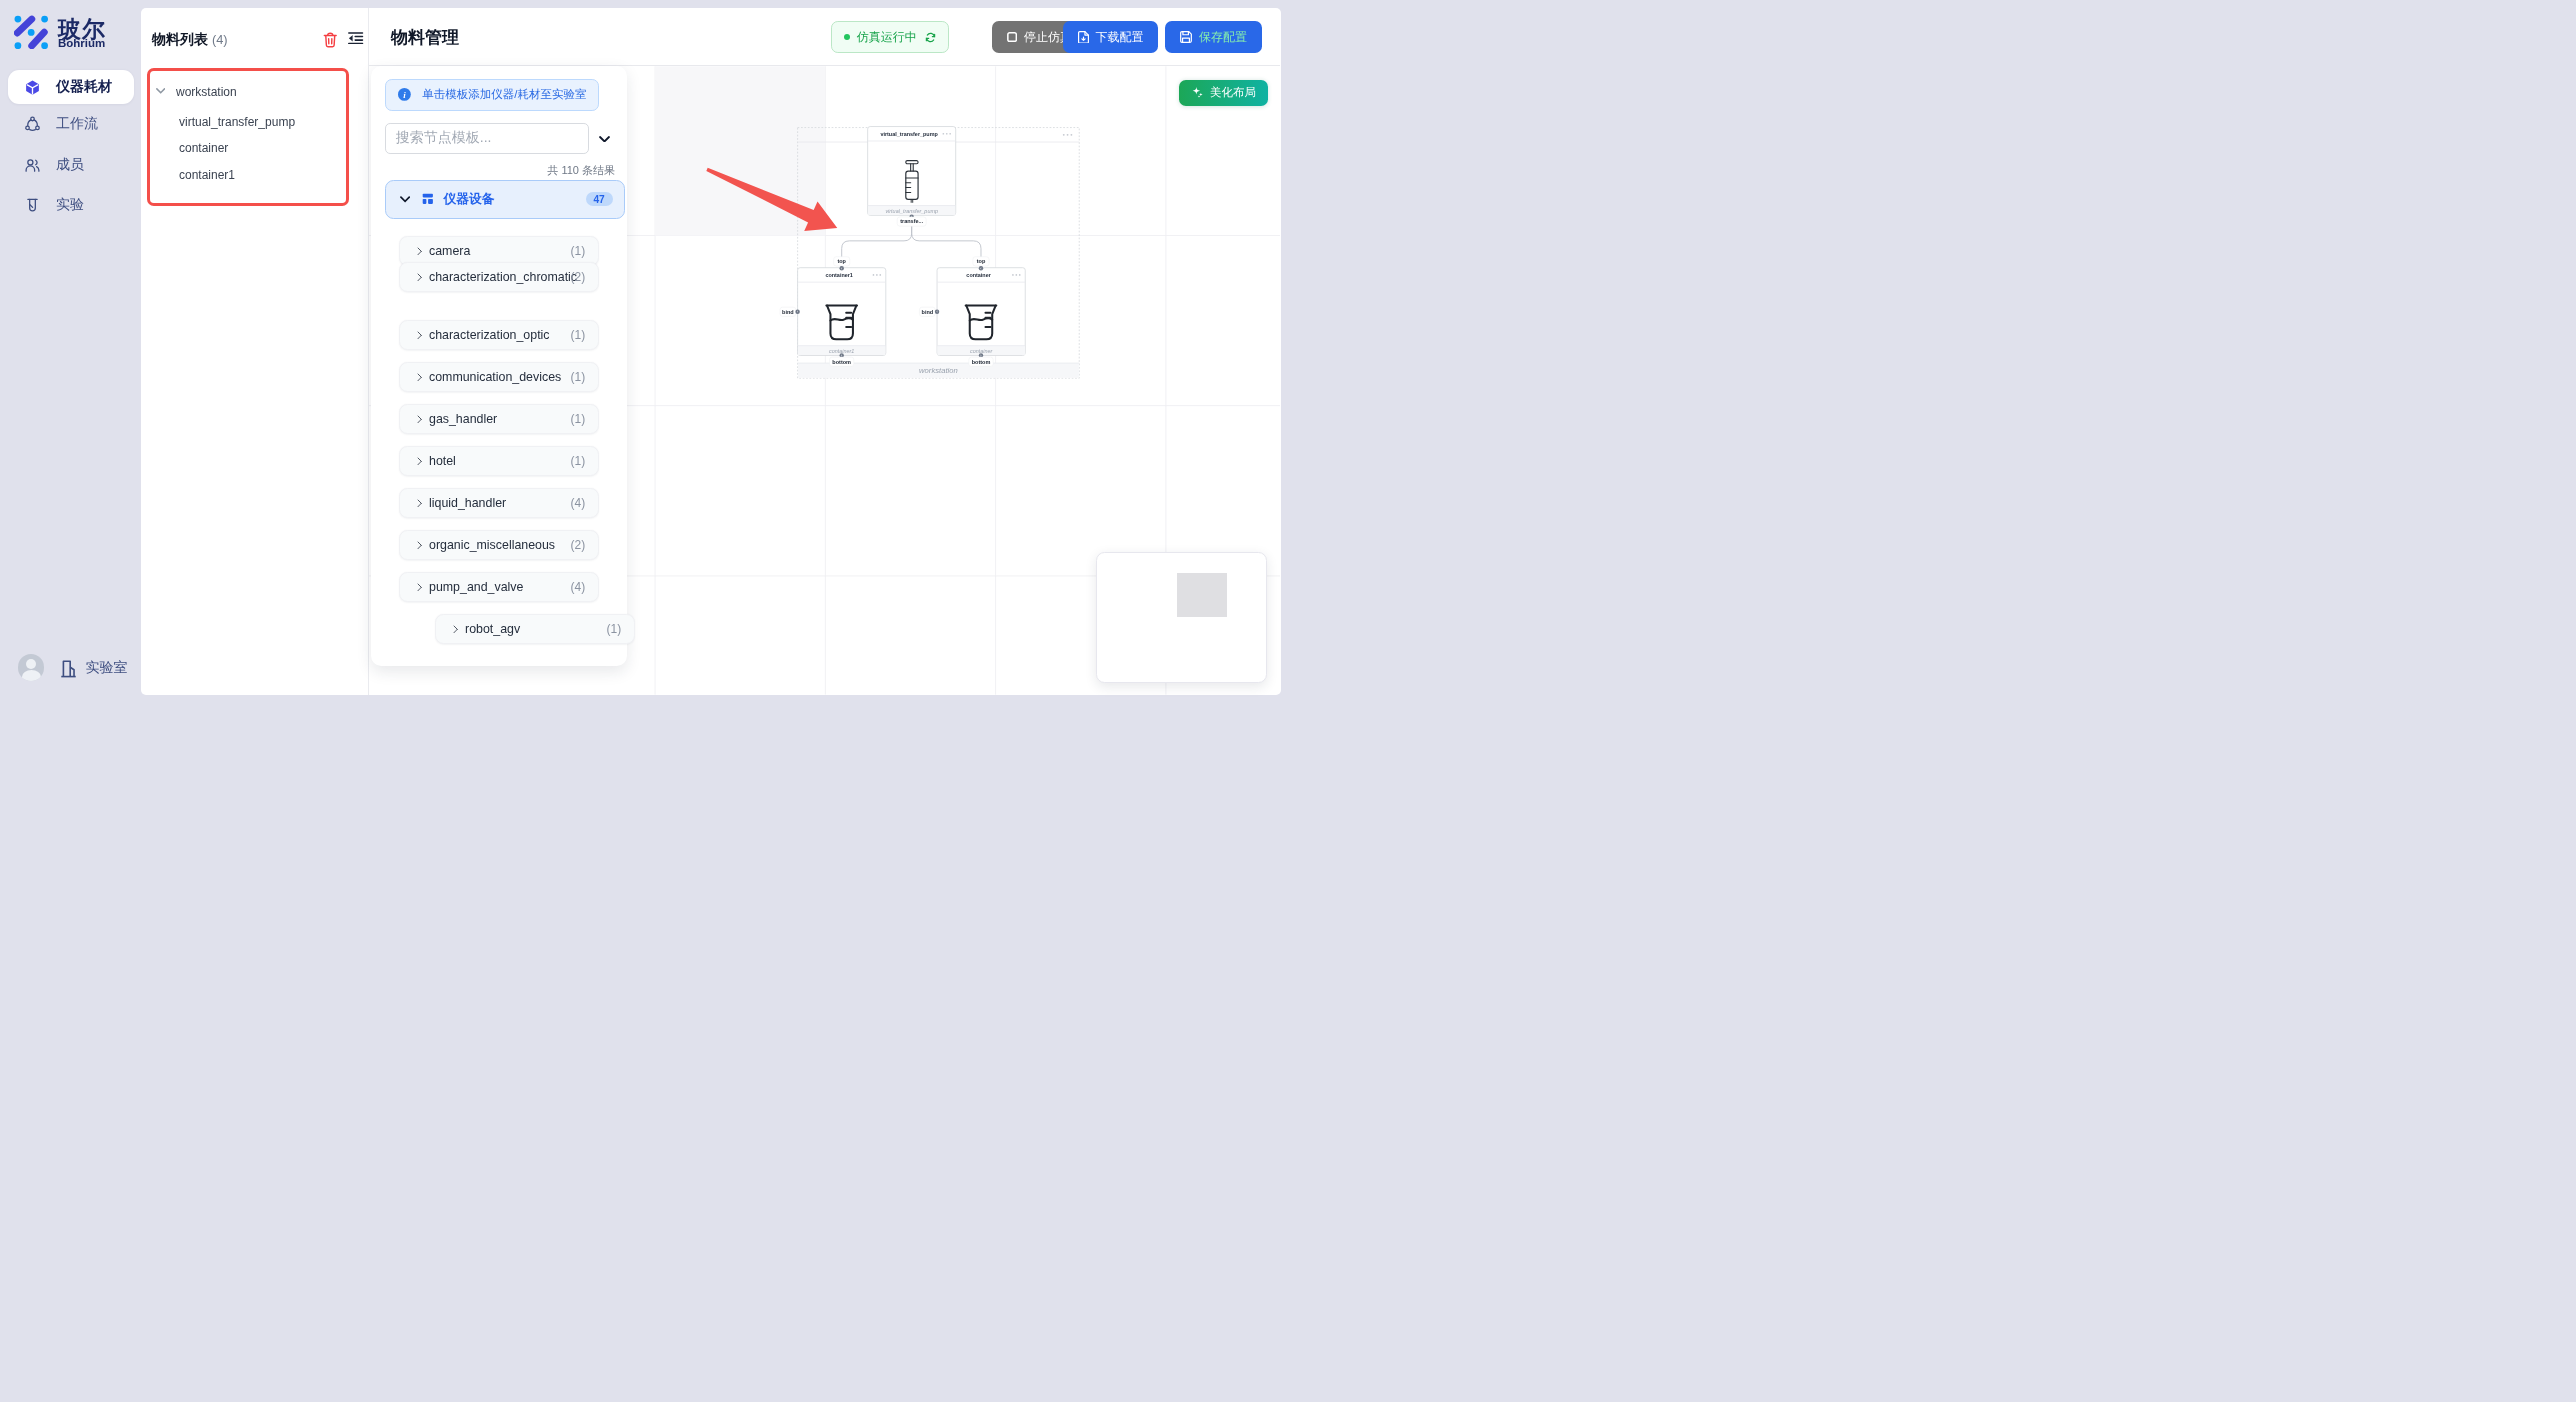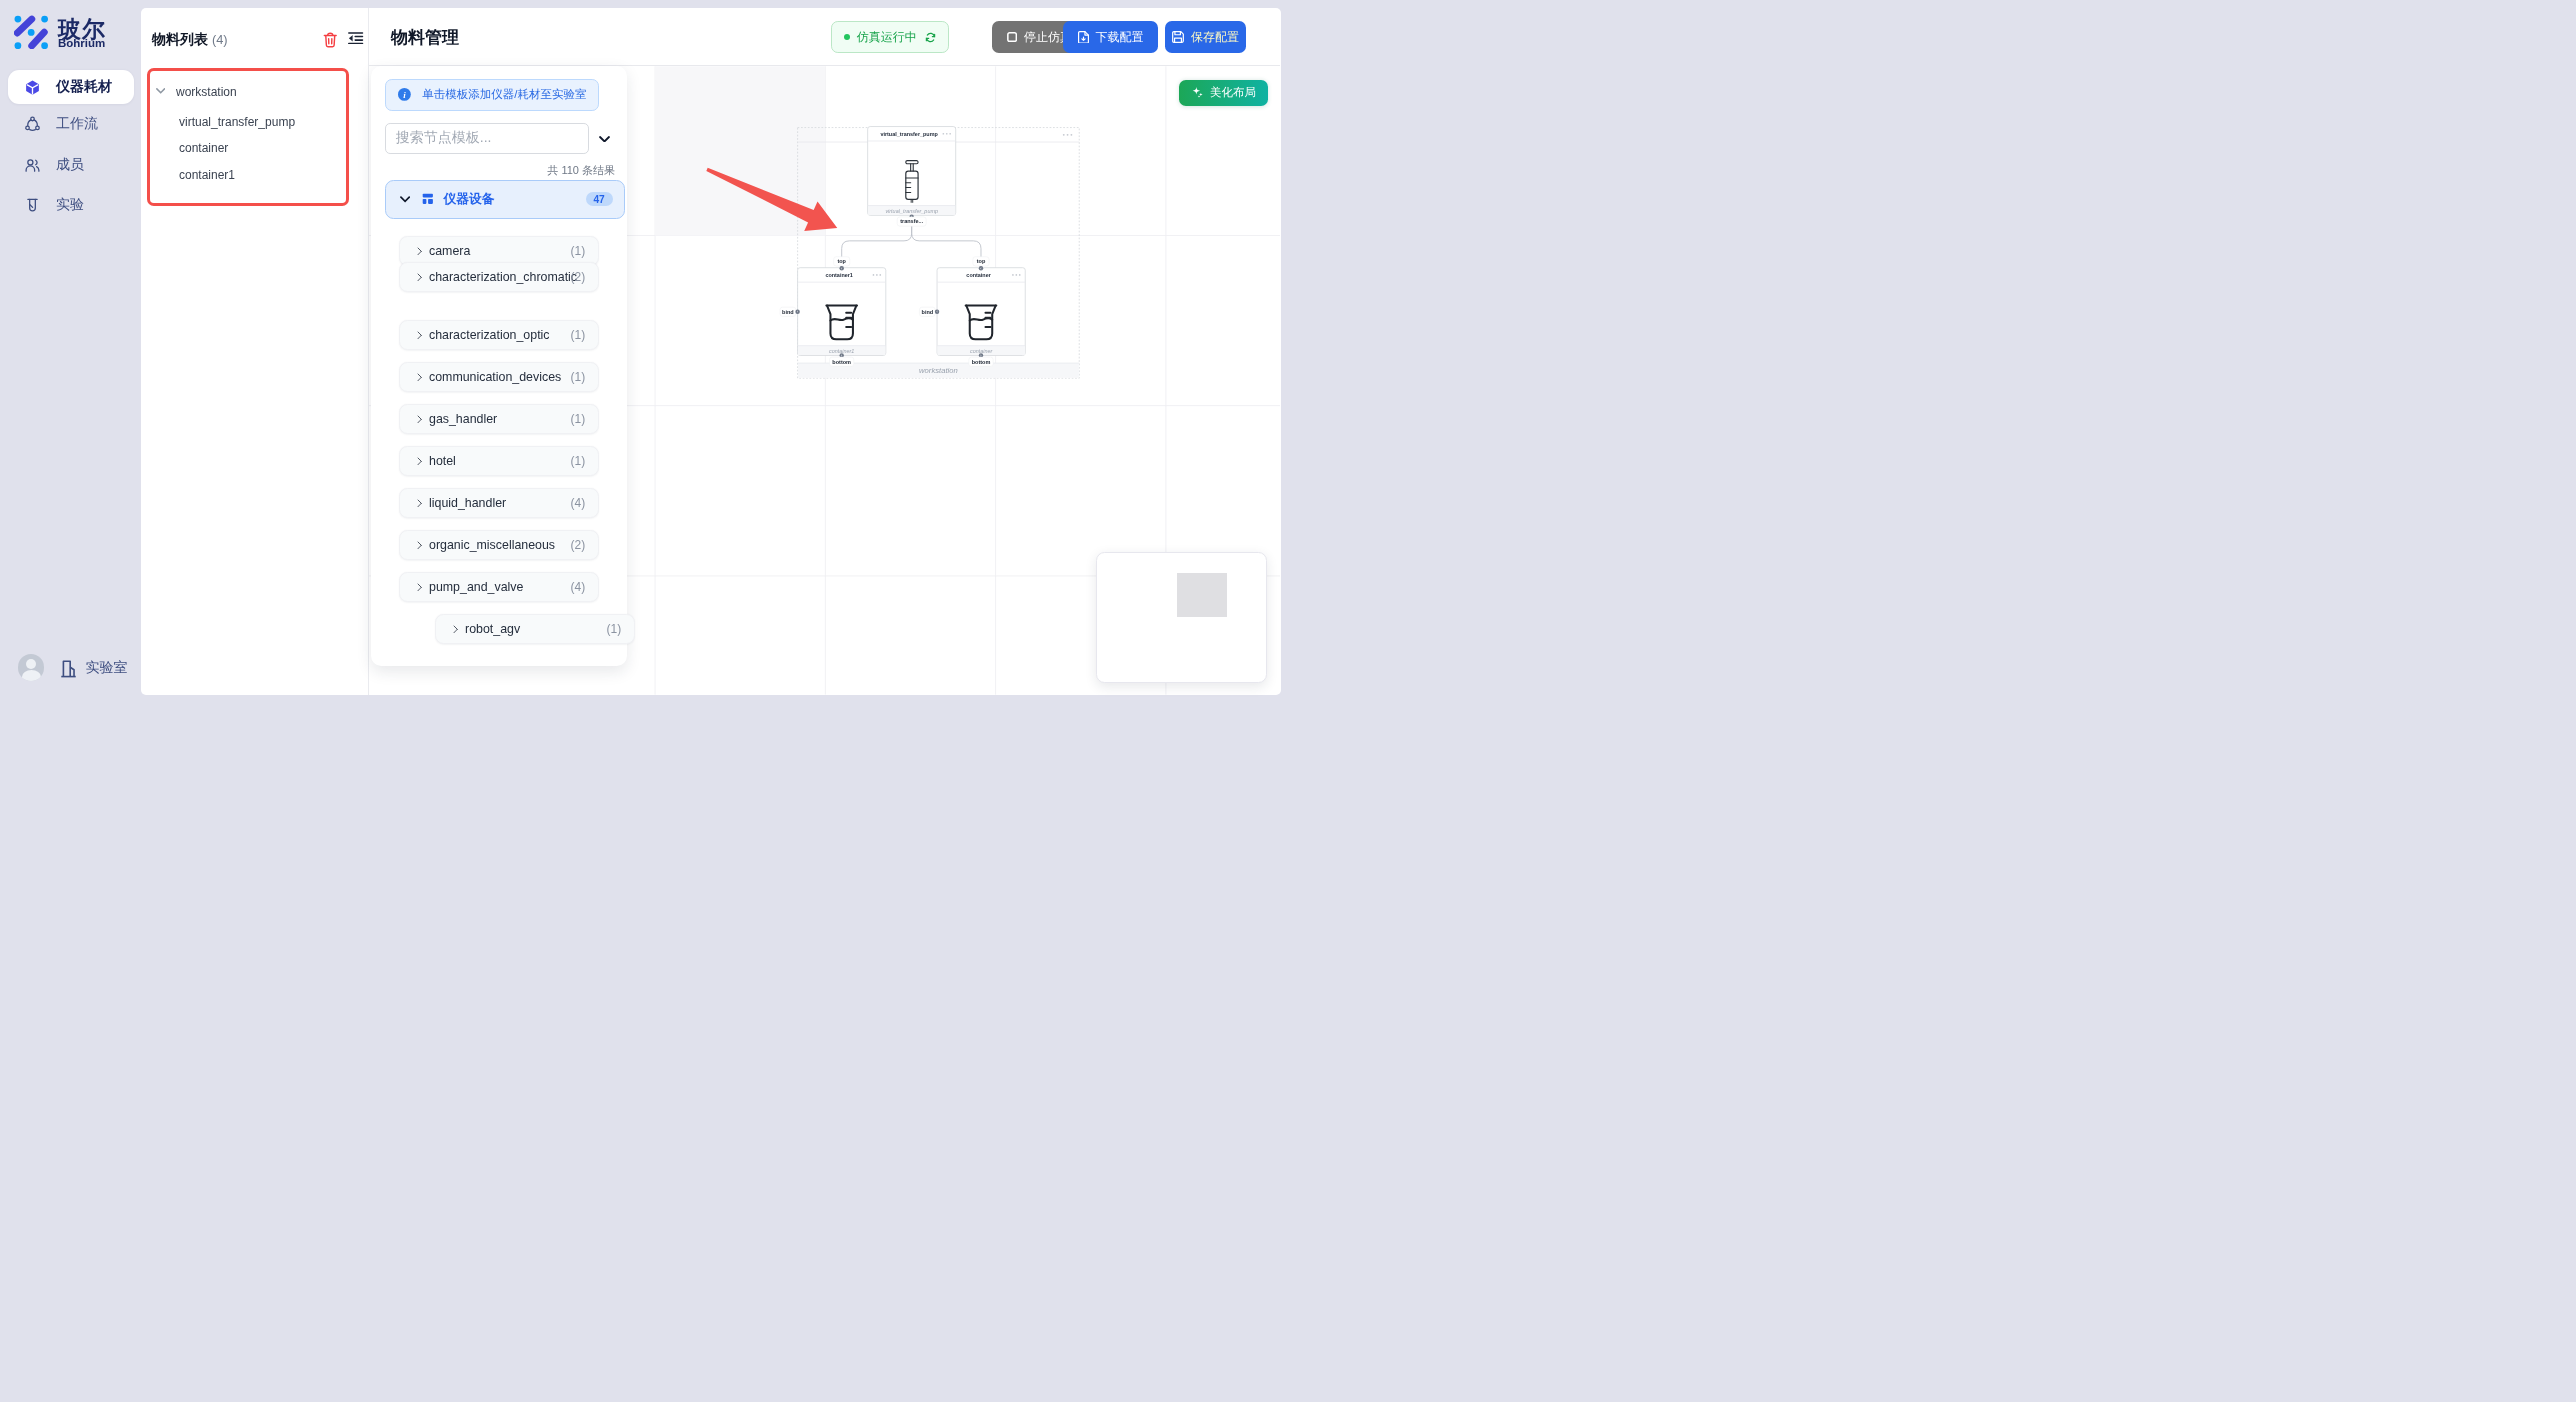--- a/index.html
+++ b/index.html
@@ -36,21 +36,21 @@
 .redbox { position:absolute; left:6.4px; top:60px; width:202px; height:138px; border:3px solid #f44f4a; border-radius:6.8px; }
 .tree-row { position:absolute; left:0; font-size:12px; color:#3b4351; }
 
 
 .mheader-title { position:absolute; top:18px; font-size:17px; font-weight:700; color:#101828; }
 .hdivider { position:absolute; left:228px; top:57px; width:911px; height:0.9px; background:#e8e9ed; }
 .btn { position:absolute; top:13.6px; height:31.5px; border-radius:6.8px; display:flex; align-items:center; justify-content:center; font-size:12px; }
 .btn-run { left:690px; width:118px; background:#f0fdf4; border:0.9px solid #bbe7c6; color:#17a34a; }
 .btn-stop { left:819px; width:95px; background:#737373; color:#fff;margin-left:32px; }
 .btn-dl { left:922px; width:95px; background:#2968e8; color:#fff; }
-.btn-save { left:1024px; width:81px; background:#2968e8; color:#fef9c3; }
+.btn-save { left:1024px; width:97px; background:#2968e8; color:#86efac; }
 .btn svg { margin-right:6.8px; }
 .dot-green { width:6px; height:6px; border-radius:50%; background:#22c55e; margin-right:6.8px; }
 
 
 .tpanel { position:absolute; left:230px; top:58px; width:256px; height:600px; background:#fff; border-radius:10.2px; box-shadow:0 5.1px 15.3px rgba(25,35,60,.10); }
 .banner { position:absolute; left:13.6px; top:13.2px; width:214px; height:32px; background:#e9f2fe; border:0.9px solid #bcd9fd; border-radius:6.8px; display:flex; align-items:center; }
 .banner .btext { margin-left:11px; font-size:11.5px; color:#2a6ae3; }
 .searchbox { position:absolute; left:13.6px; top:57px; width:204px; height:31.5px; border:0.9px solid #d8dbe0; border-radius:5.1px; display:flex; align-items:center; }
 .searchbox span { margin-left:10.2px; font-size:14px; color:#a2a9b4; }
 .resultcnt { position:absolute; right:12px; top:97px; font-size:11px; color:#6f7886; }

